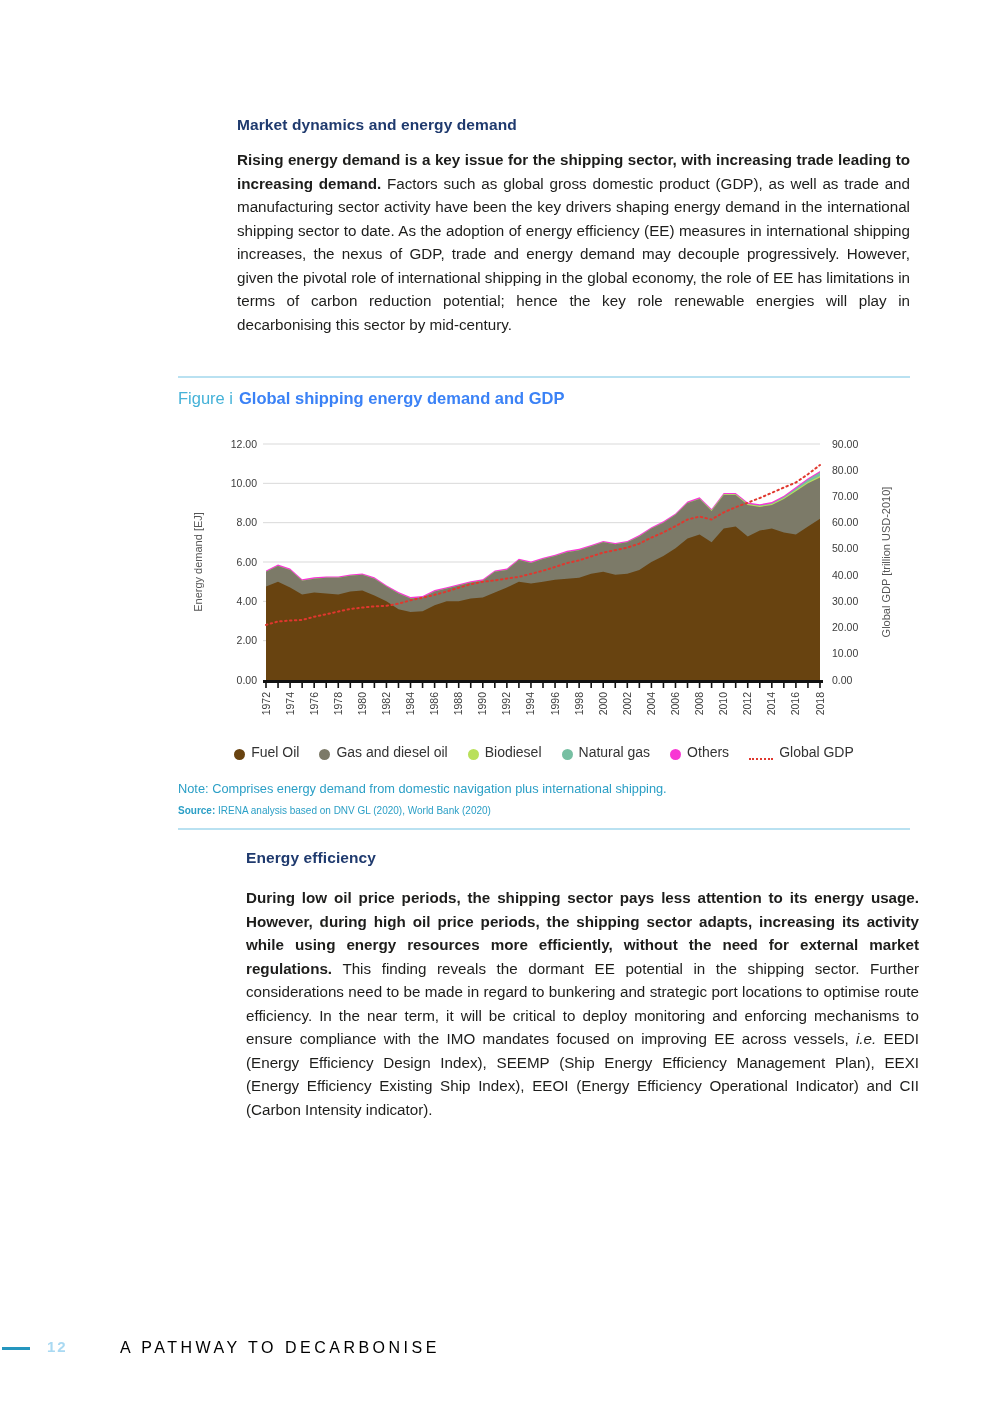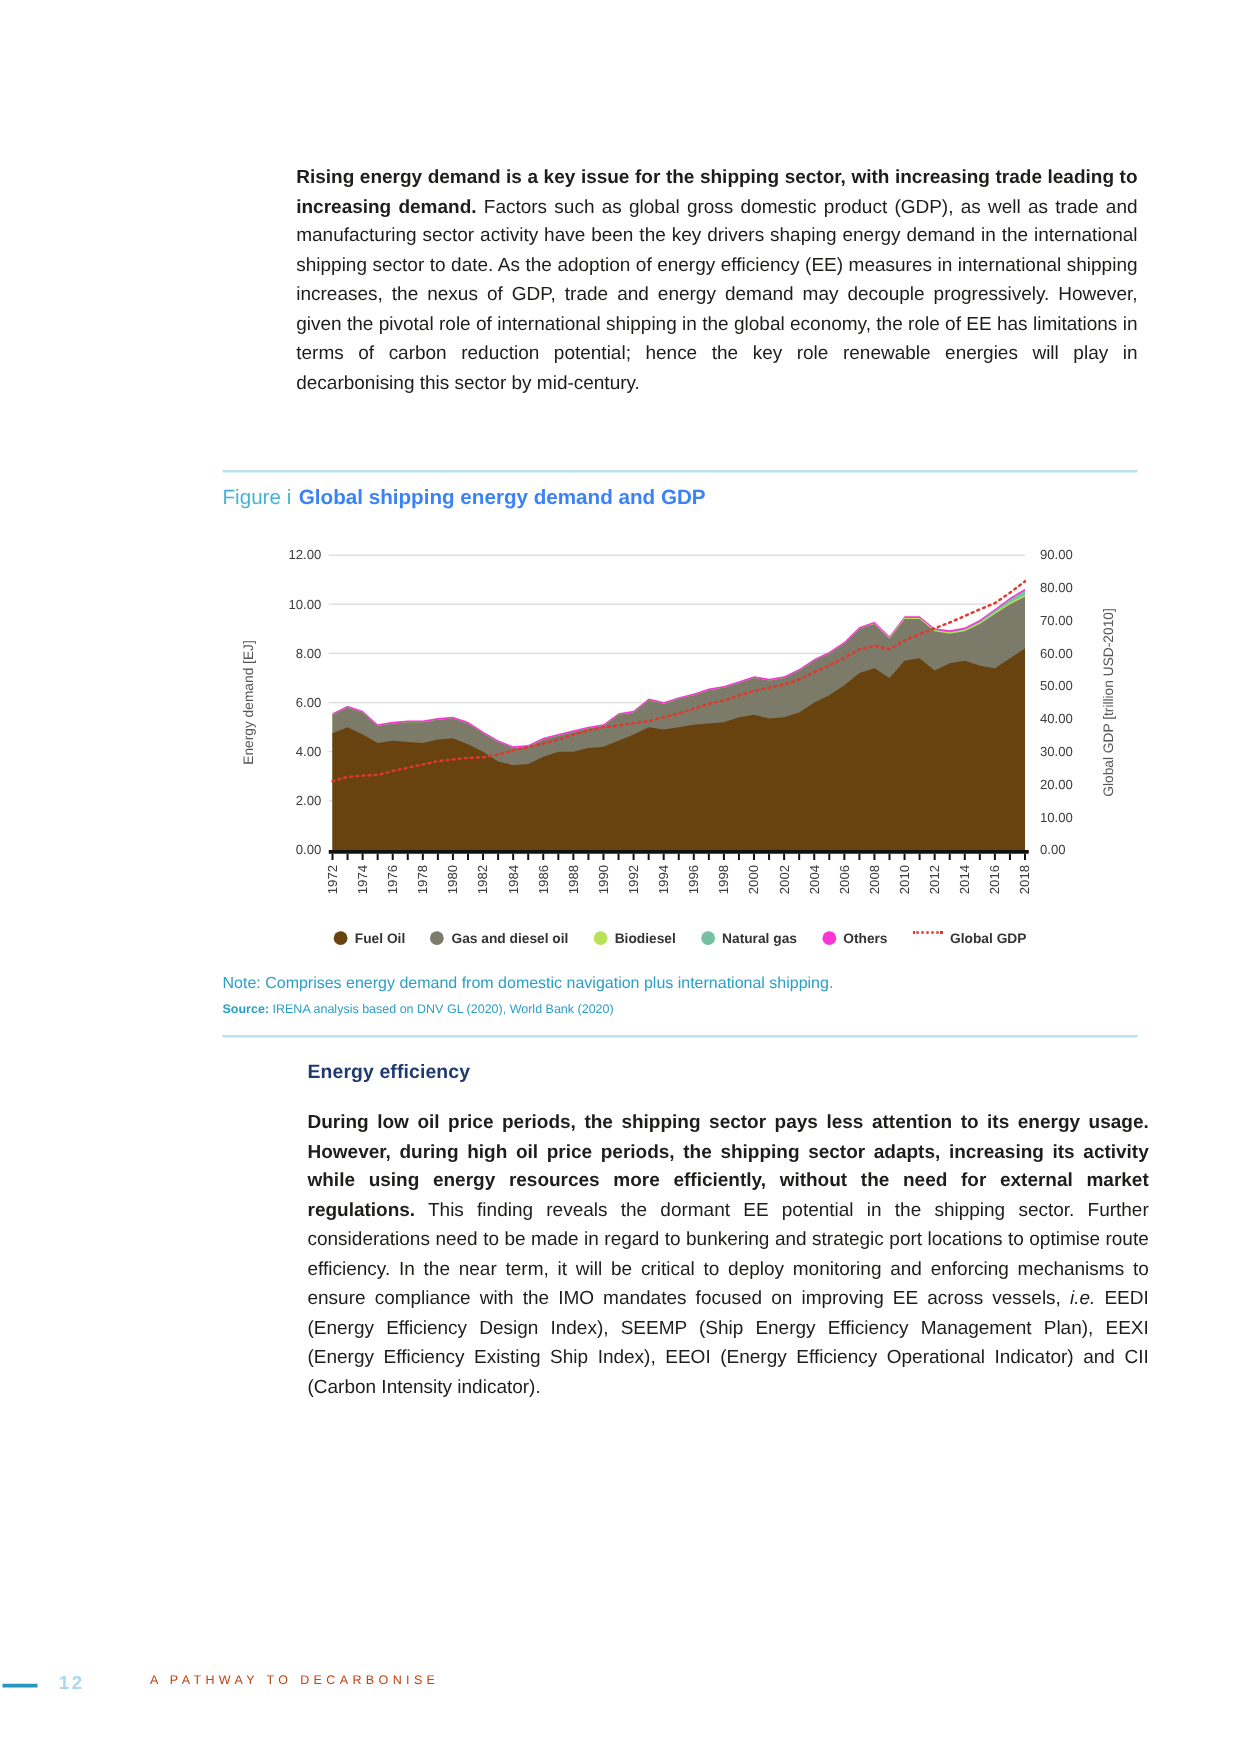--- a/index.html
+++ b/index.html
@@ -11,40 +11,41 @@
   h3.sec-head{margin:0;font-size:15.5px;font-weight:bold;color:#1f3a6e;letter-spacing:.1px;}
   p.body-par{margin:14px 0 0 0;font-size:15.2px;line-height:23.5px;text-align:justify;color:#1d1d1b;}
   p.body-par b{font-weight:bold;}
   .rule{position:absolute;left:178px;width:732px;height:2px;background:#b9e1f1;}
   .figure-block{position:absolute;top:388px;left:178px;width:732px;}
   .figure-title{font-size:16.5px;line-height:20px;}
   .fig-label{color:#45b2d8;font-weight:normal;margin-right:6px;}
   .fig-name{color:#3b82f6;font-weight:bold;}
   #chart-wrap{margin-top:26px;}
   .legend{display:flex;justify-content:center;align-items:center;gap:20px;margin-top:6px;}
-  .legend-item{display:flex;align-items:flex-start;gap:6px;font-size:11px;color:#333;font-weight:bold;}
+  .legend-item{display:flex;align-items:flex-end;gap:6px;font-size:14px;color:#333;}
   .legend-swatch{width:11px;height:11px;border-radius:50%;display:inline-block;}
   .legend-dash{width:24px;height:0;border-top:2px dotted #e0372e;display:inline-block;}
   .fig-note{margin:20px 0 0 0;font-size:12.8px;line-height:17px;color:#2b9fc6;}
   .fig-source{margin:5px 0 0 0;font-size:10px;line-height:17px;color:#2b9fc6;}
   .fig-source b{font-weight:bold;}
   p.blue-par{margin:16px 0 0 0;font-size:15.3px;line-height:23.5px;font-weight:bold;
     text-align:justify;color:#1794bd;}
   .footer{position:absolute;top:1337px;left:0;width:812px;height:24px;}
   .footer-line{position:absolute;left:2px;top:10px;width:28px;height:3px;background:#2596be;}
   .footer-num{position:absolute;left:47px;top:1px;font-size:15px;font-weight:bold;color:#a9d9f2;letter-spacing:2px;}
-  .footer-text{position:absolute;left:120px;top:2px;font-size:10px;color:#c2410c;letter-spacing:3.5px;}
+  .footer-text{position:absolute;left:120px;top:2px;font-size:16px;color:#000000;letter-spacing:3.5px;}
   svg text{font-family:"Liberation Sans", sans-serif;}
 </style>
 </head>
 <body>
 
 <div class="page">
 
   <div class="abs" style="top:116px;left:237px;width:673px;">
+    <h3 class="sec-head">Market dynamics and energy demand</h3>
     <p class="body-par"><b>Rising energy demand is a key issue for the shipping sector, with increasing trade leading to increasing demand.</b><span> Factors such as global gross domestic product (GDP), as well as trade and manufacturing sector activity have been the key drivers shaping energy demand in the international shipping sector to date. As the adoption of energy efficiency (EE) measures in international shipping increases, the nexus of GDP, trade and energy demand may decouple progressively. However, given the pivotal role of international shipping in the global economy, the role of EE has limitations in terms of carbon reduction potential; hence the key role renewable energies will play in decarbonising this sector by mid-century.</span></p>
   </div>
 
   <div class="rule" style="top:376px;"></div>
 
   <div class="figure-block">
     <div class="figure-title">
       <span class="fig-label">Figure i</span><span class="fig-name">Global shipping energy demand and GDP</span>
     </div>
     <div id="chart-wrap">

